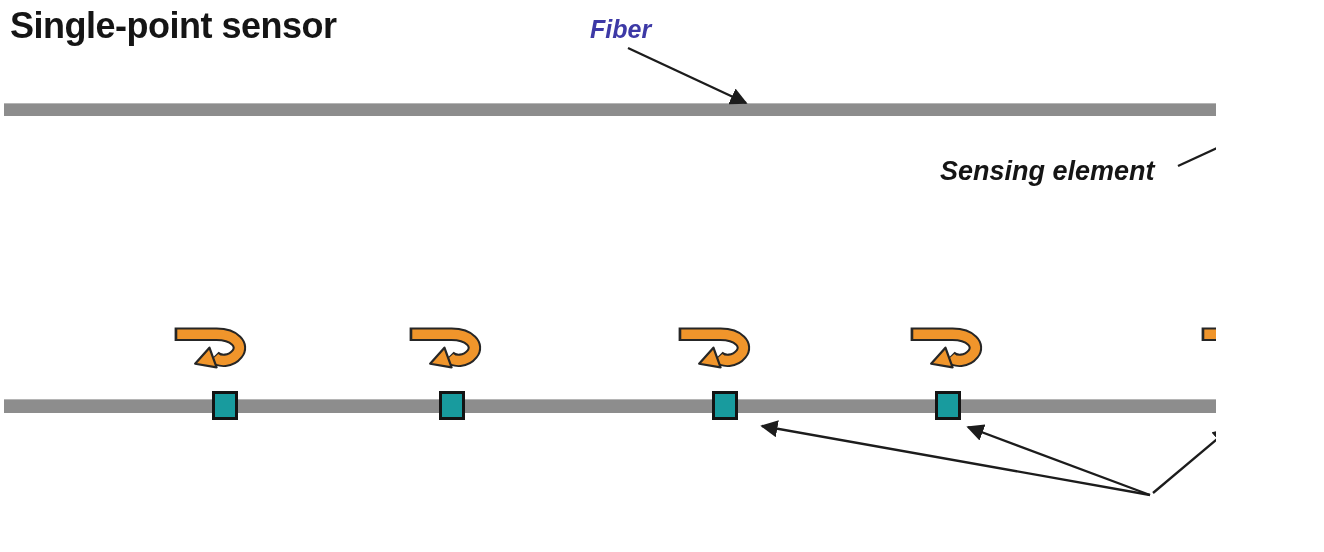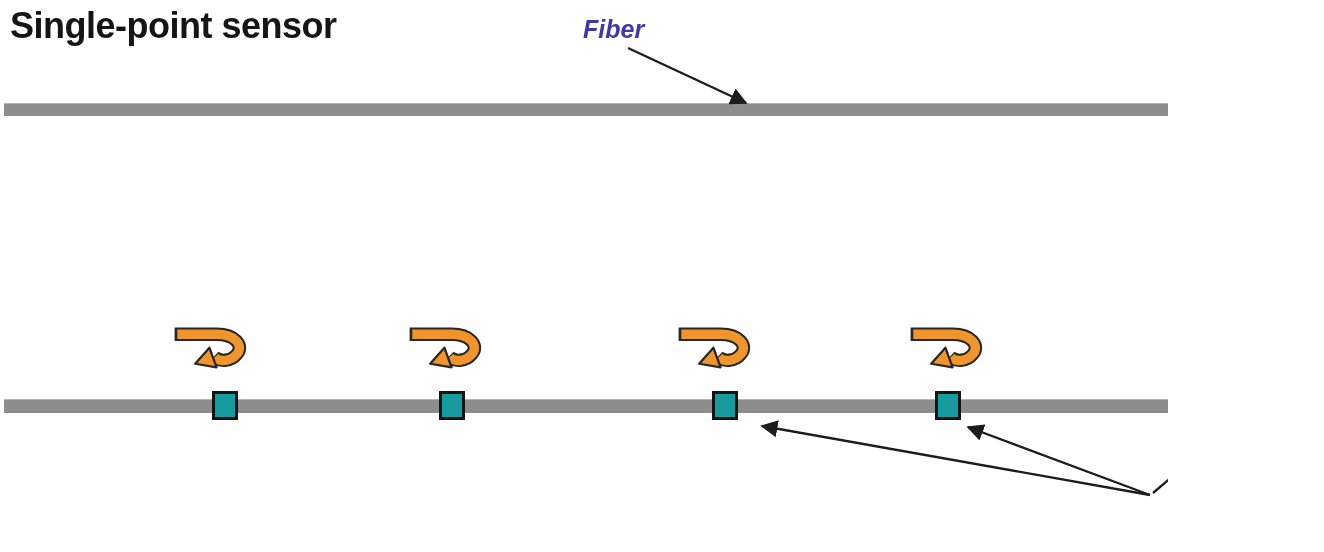--- a/index.html
+++ b/index.html
@@ -2,20 +2,21 @@
 <html style="--page-bg: #ffffff; --fiber: #8d8d8d; --sensor: #189b9e; --sensor-border: #141414; --arrow-orange: #f0952b; --arrow-outline: #262626; --fiber-label: #3d39a6; --text: #151515; --line: #1c1c1c;"><head>
 <meta charset="utf-8">
 <style>
   html,body{margin:0;padding:0;background:#fff;}
   #stage{
     position:relative;
     width:1168px;height:552px;
     background:var(--page-bg,#fff);
     font-family:"Liberation Sans",sans-serif;
     overflow:hidden;
+    padding-left:48px;
   }
   .title{
     position:absolute;
     font-weight:700;
     font-size:36px;
     letter-spacing:-0.5px;
     color:var(--text,#151515);
     white-space:nowrap;
   }
   .fiber{
@@ -28,20 +29,21 @@
     box-sizing:border-box;
     background:var(--sensor,#189b9e);
     border:3px solid var(--sensor-border,#141414);
   }
   .callout{
     position:absolute;
     font-weight:700;
     font-style:italic;
     color:var(--text,#151515);
     white-space:nowrap;
+    margin-left:7px;
   }
   .callout.fiber-label{ color:var(--fiber-label,#3d39a6); font-size:25px; }
   .callout.sensing-element{ font-size:27px; }
   .callout.multiple-points{ font-size:26px; }
   .loop-arrow-svg{ position:absolute; overflow:visible; }
   .la-outline{ fill:none; stroke:var(--arrow-outline,#262626); stroke-width:15; }
   .la-fill{ fill:none; stroke:var(--arrow-orange,#f0952b); stroke-width:10.5; }
   .la-head{ fill:var(--arrow-orange,#f0952b); stroke:var(--arrow-outline,#262626); stroke-width:2.5; stroke-linejoin:round; }
   #annotations{ position:absolute; inset:0; pointer-events:none; }
   #annotations line{ stroke:var(--line,#1c1c1c); stroke-width:2.3; }
@@ -67,20 +69,21 @@
   <div class="fiber" style="left:4px; top:103px; width:1304px; height:12px;"></div>
 
   <svg class="loop-arrow-svg" style="left:1222px; top:45px;" width="68" height="42" viewBox="0 0 90 56">
     <use href="#loop-arrow"></use>
   </svg>
 
   <div class="sensor-square" style="left:1270px; top:94px; width:30px; height:32px;"></div>
 
   <div class="callout fiber-label" style="left:583px; top:15px;">Fiber</div>
 
+  <div class="callout sensing-element" style="left:933px; top:156px;">Sensing element</div>
 
 
   <div class="fiber" style="left:4px; top:399px; width:1304px; height:13px;"></div>
 
   <svg class="loop-arrow-svg" style="left:172px; top:320px;" width="82" height="50" viewBox="0 0 90 56">
       <use href="#loop-arrow"></use>
     </svg>
   <svg class="loop-arrow-svg" style="left:407px; top:320px;" width="82" height="50" viewBox="0 0 90 56">
       <use href="#loop-arrow"></use>
     </svg>

